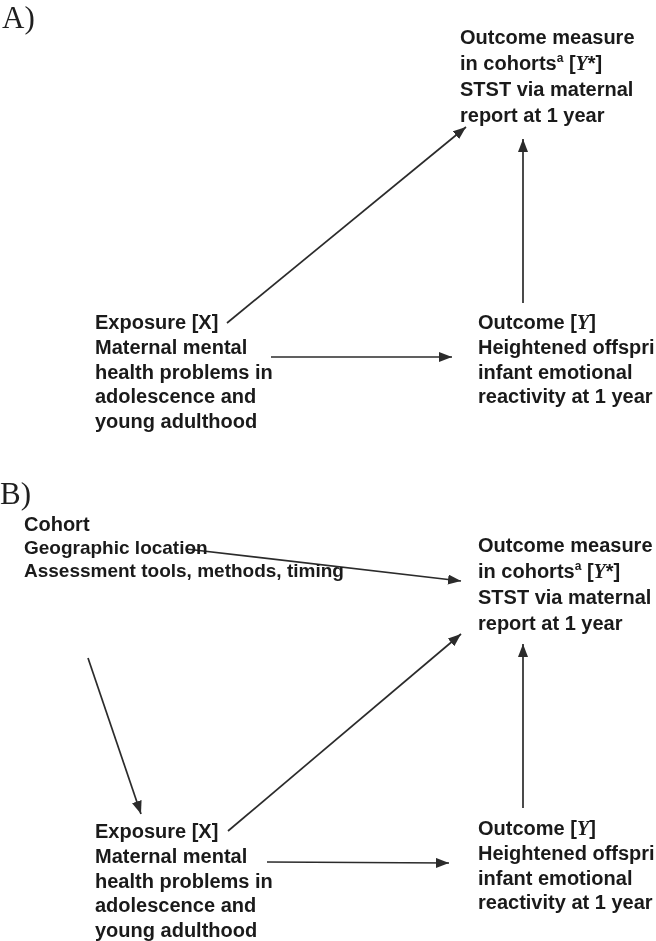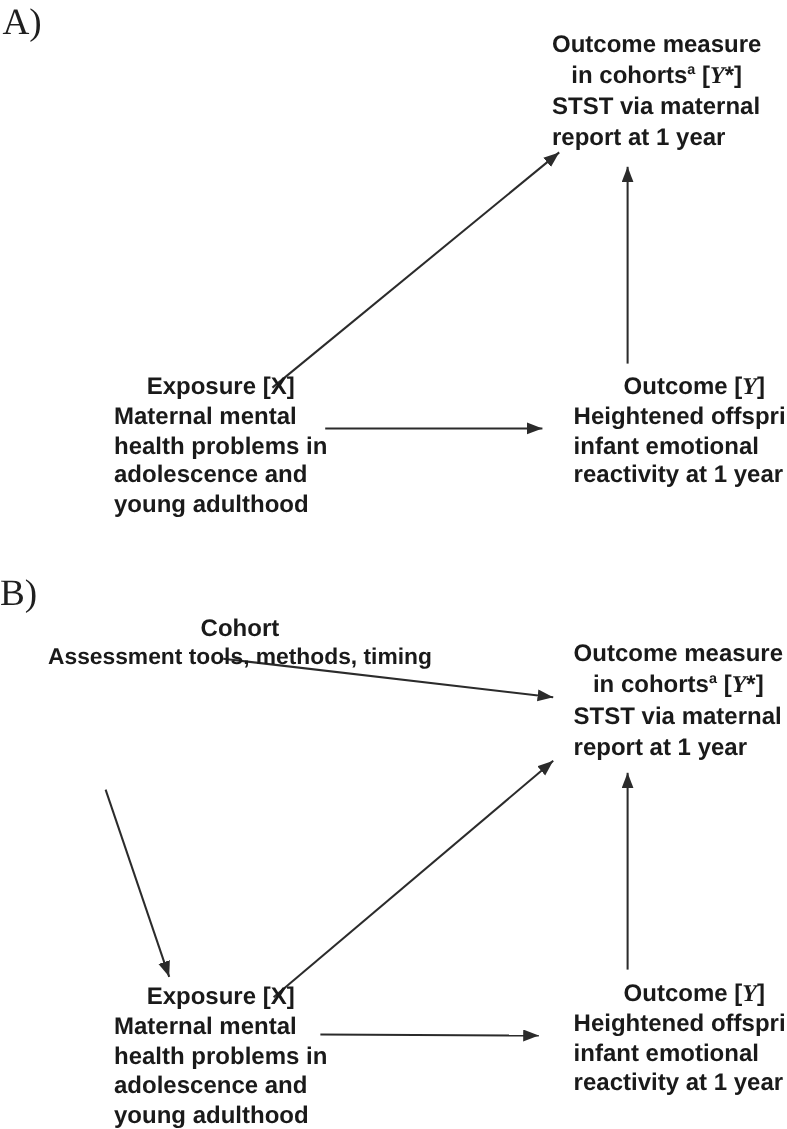--- a/index.html
+++ b/index.html
@@ -14,21 +14,21 @@
   }
   .arrow-layer{position:absolute;left:0;top:0;width:656px;height:941px;}
   .panel-label{
     position:absolute;
     font-family:"Liberation Serif","DejaVu Serif",serif;
     font-size:31px;
     line-height:36px;
     color:#1f1f1f;
   }
   .node{position:absolute;}
-  .node .t{font-weight:700;font-size:20px;line-height:25px;white-space:nowrap;text-align:center;}
+  .node .t{font-weight:700;font-size:20px;line-height:25px;white-space:nowrap;}
   .node .l{font-weight:700;font-size:20px;line-height:24.5px;white-space:nowrap;}
   .node.om .t,.node.om .l{line-height:26px;}
   .node.cohort .l{font-size:19px;line-height:22.6px;}
   .sup{font-size:12px;font-weight:700;vertical-align:super;line-height:0;}
   .mvar{
     font-family:"Liberation Serif","DejaVu Serif",serif;
     font-style:italic;
     font-weight:700;
   }
 </style>
@@ -72,22 +72,23 @@
 
   <div class="node" style="left:478px;top:310px">
     <div class="t"><span>Outcome [</span><span class="mvar">Y</span><span>]</span></div>
     <div class="l">Heightened offspring</div>
     <div class="l">infant emotional</div>
     <div class="l">reactivity at 1 year</div>
   </div>
 
   <div class="panel-label" style="left:0px;top:476px">B)</div>
 
-  <div class="node cohort" style="left:40px;top:512px">
+  <div class="node cohort" style="left:24px;top:512px">
     <div class="t">Cohort</div>
+    <div class="l">Geographic location</div>
     <div class="l">Assessment tools, methods, timing</div>
   </div>
 
   <div class="node om" style="left:478px;top:532px">
     <div class="t">Outcome measure</div>
     <div class="t"><span>in cohorts</span><span class="sup">a</span><span> [</span><span class="mvar">Y</span><span>*]</span></div>
     <div class="l">STST via maternal</div>
     <div class="l">report at 1 year</div>
   </div>
 

